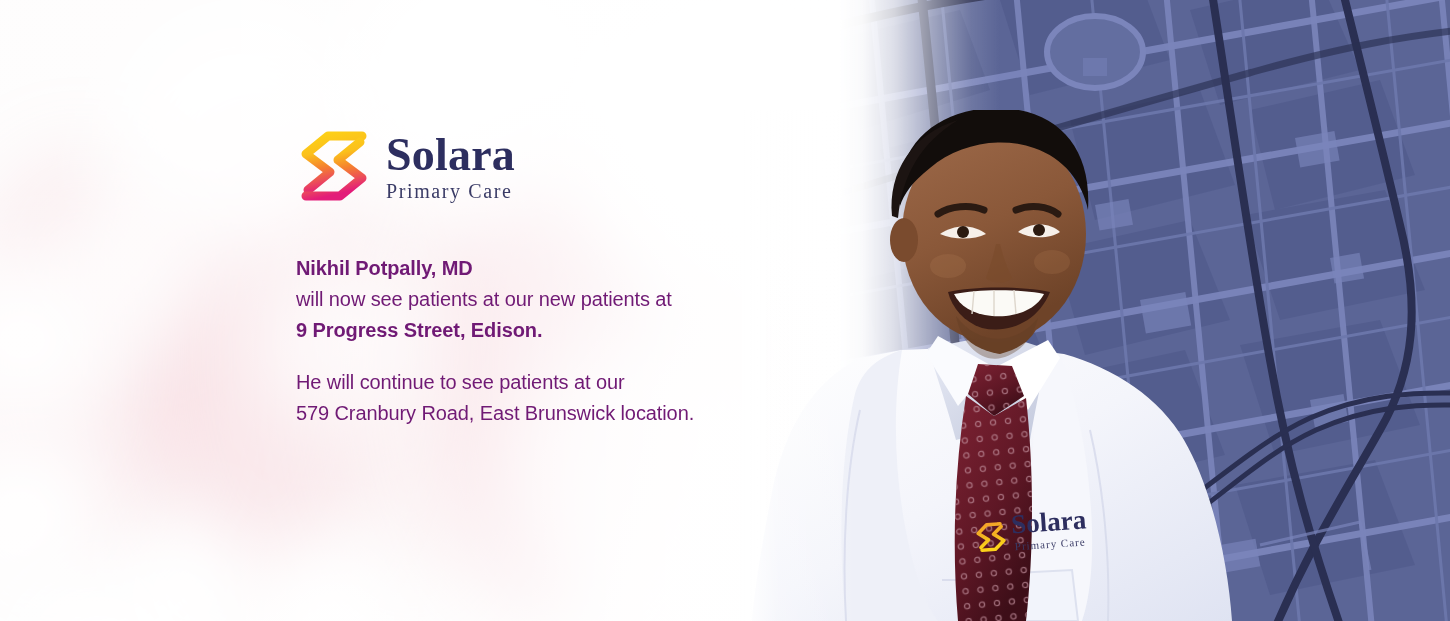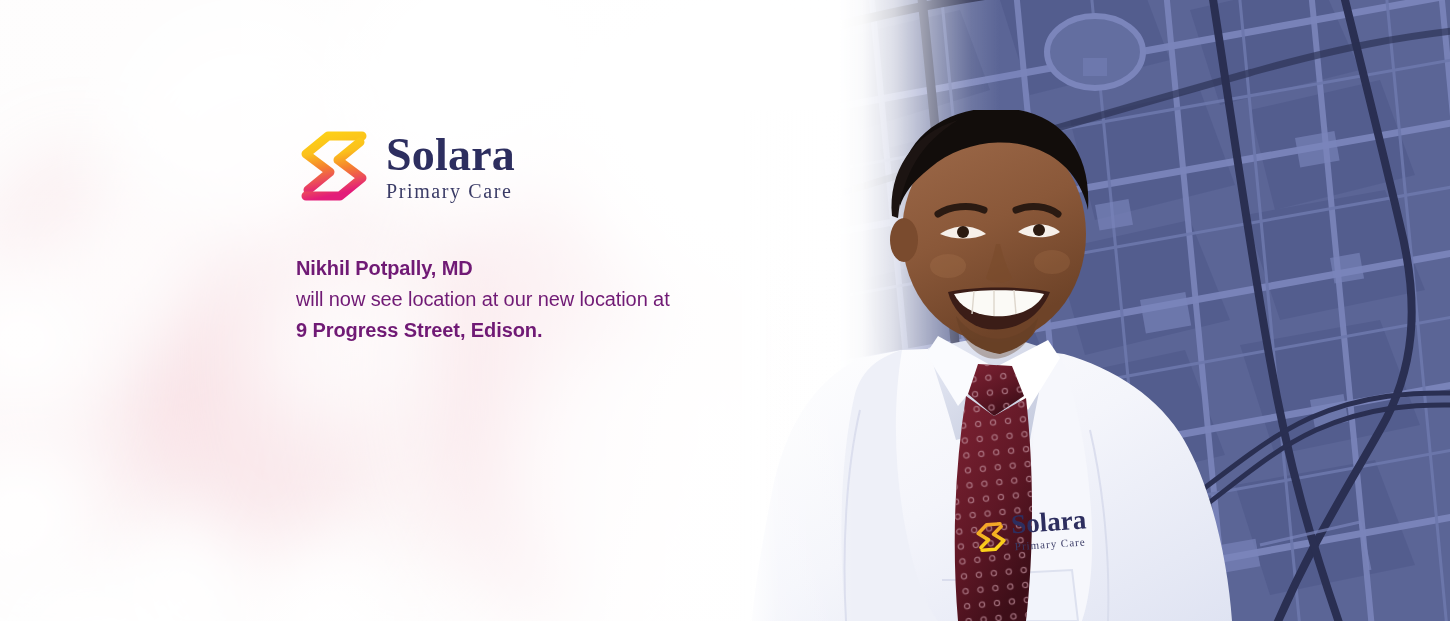--- a/index.html
+++ b/index.html
@@ -388,20 +388,22 @@
     </svg>
     <span class="logo-word">
       <span class="w1">Solara</span>
       <span class="w2">Primary Care</span>
     </span>
   </div>
 
   <div class="copy">
     <div>
       <div class="line bold">Nikhil Potpally, MD</div>
-      <div class="line">will now see location at our new location at</div>
+      <div class="line">will now see patients at our new patients at</div>
       <div class="line bold">9 Progress Street, Edison.</div>
     </div>
     <div class="para2">
+      <div class="line">He will continue to see patients at our</div>
+      <div class="line">579 Cranbury Road, East Brunswick location.</div>
     </div>
   </div>
 
 </div>
 
 </body></html>

